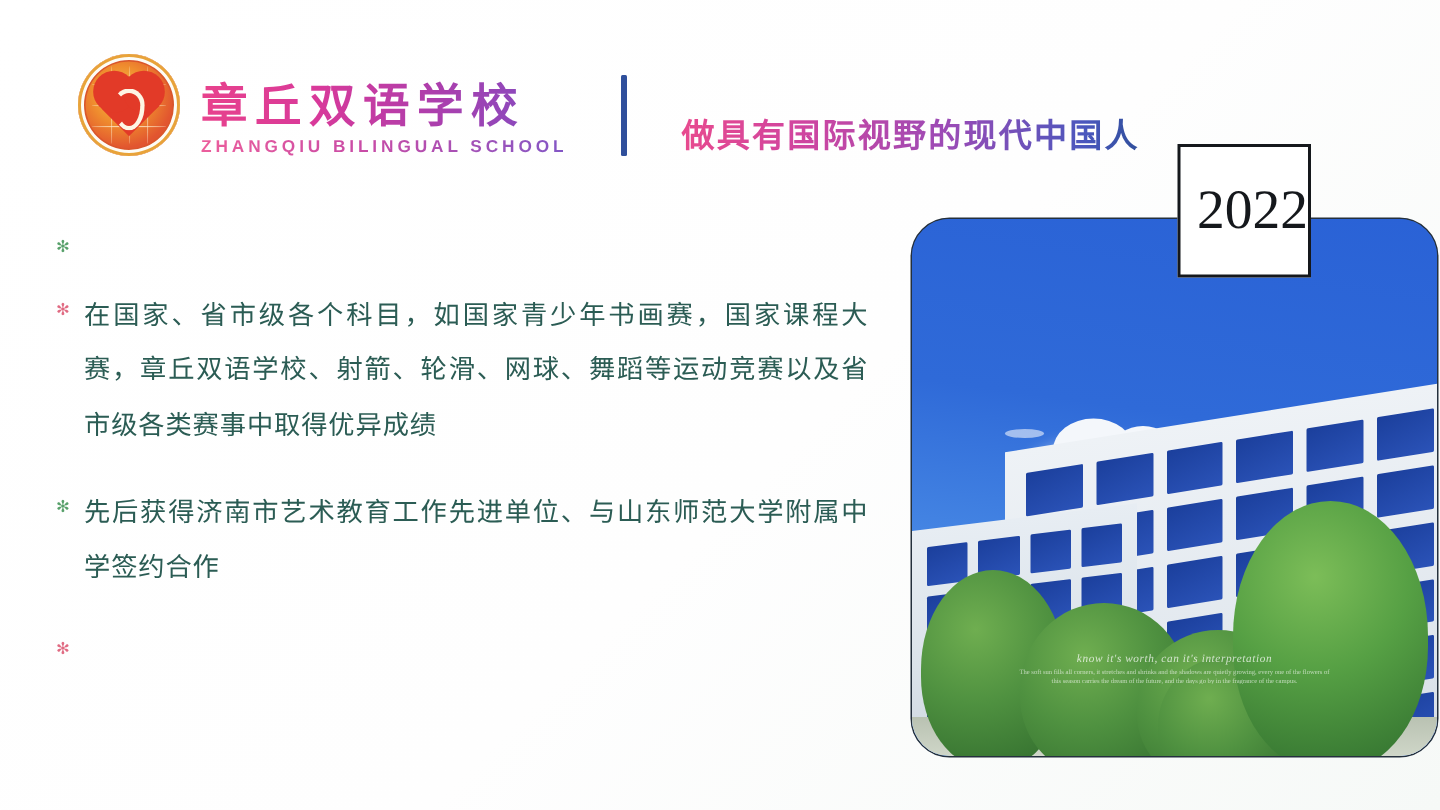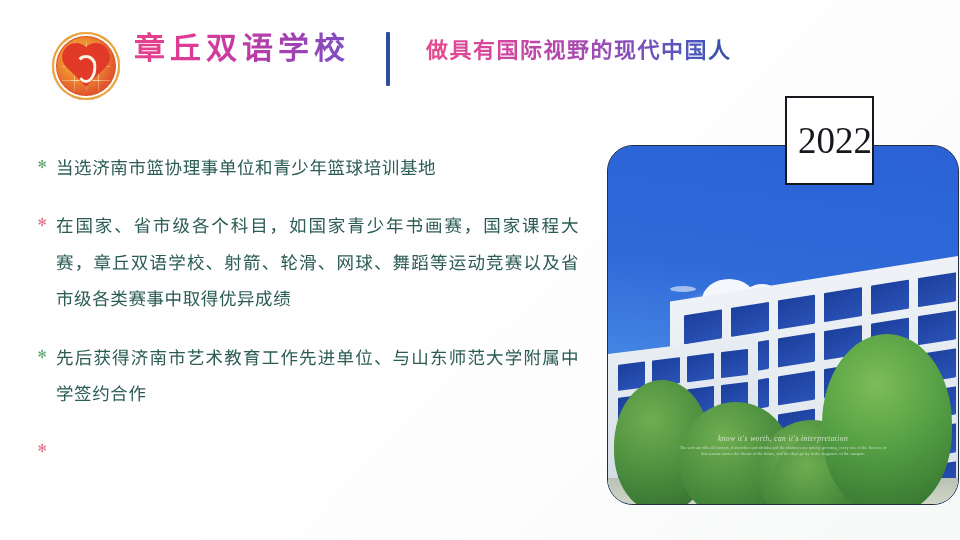--- a/index.html
+++ b/index.html
@@ -21,21 +21,21 @@
     background: linear-gradient(135deg, #ffffff 0%, #fefefe 55%, #f6f9f7 100%);
   }
 
   
   .header {
     position: absolute;
     left: 52px;
     top: 32px;
     height: 72px;
     display: flex;
-    align-items: flex-start;
+    align-items: flex-end;
   }
 
   .logo-mark {
     width: 68px;
     height: 68px;
     border-radius: 50%;
     position: relative;
     flex: 0 0 auto;
     background:
       radial-gradient(circle at 42% 40%, #f6c64a 0%, #ef8c2e 34%, #e2562f 62%, #d8402c 100%);
@@ -370,32 +370,32 @@
       <div class="globe-lon" style="left:22px"></div>
       <div class="globe-lon" style="left:34px"></div>
       <div class="globe-lon" style="left:46px"></div>
       <div class="heart"></div>
       <div class="swirl"></div>
       <div class="logo-ring-text"></div>
     </div>
 
     <div class="logo-words">
       <div class="school-cn">章丘双语学校</div>
+      <div class="school-en">ZHANGQIU BILINGUAL SCHOOL</div>
     </div>
 
     <div class="header-divider"></div>
 
     <div class="tagline">做具有国际视野的现代中国人</div>
   </div>
 
   <div class="bullet-list">
 
     <div class="bullet-item">
       <div class="bullet-mark green">✻</div>
-      <div class="bullet-text">当选济南市篮协理事单位和青少年篮球培训基地</div>
     </div>
 
     <div class="bullet-item">
       <div class="bullet-mark pink">✻</div>
       <div class="bullet-text">在国家、省市级各个科目，如国家青少年书画赛，国家课程大赛，章丘双语学校、射箭、轮滑、网球、舞蹈等运动竞赛以及省市级各类赛事中取得优异成绩</div>
     </div>
 
     <div class="bullet-item">
       <div class="bullet-mark green">✻</div>
       <div class="bullet-text">先后获得济南市艺术教育工作先进单位、与山东师范大学附属中学签约合作</div>

